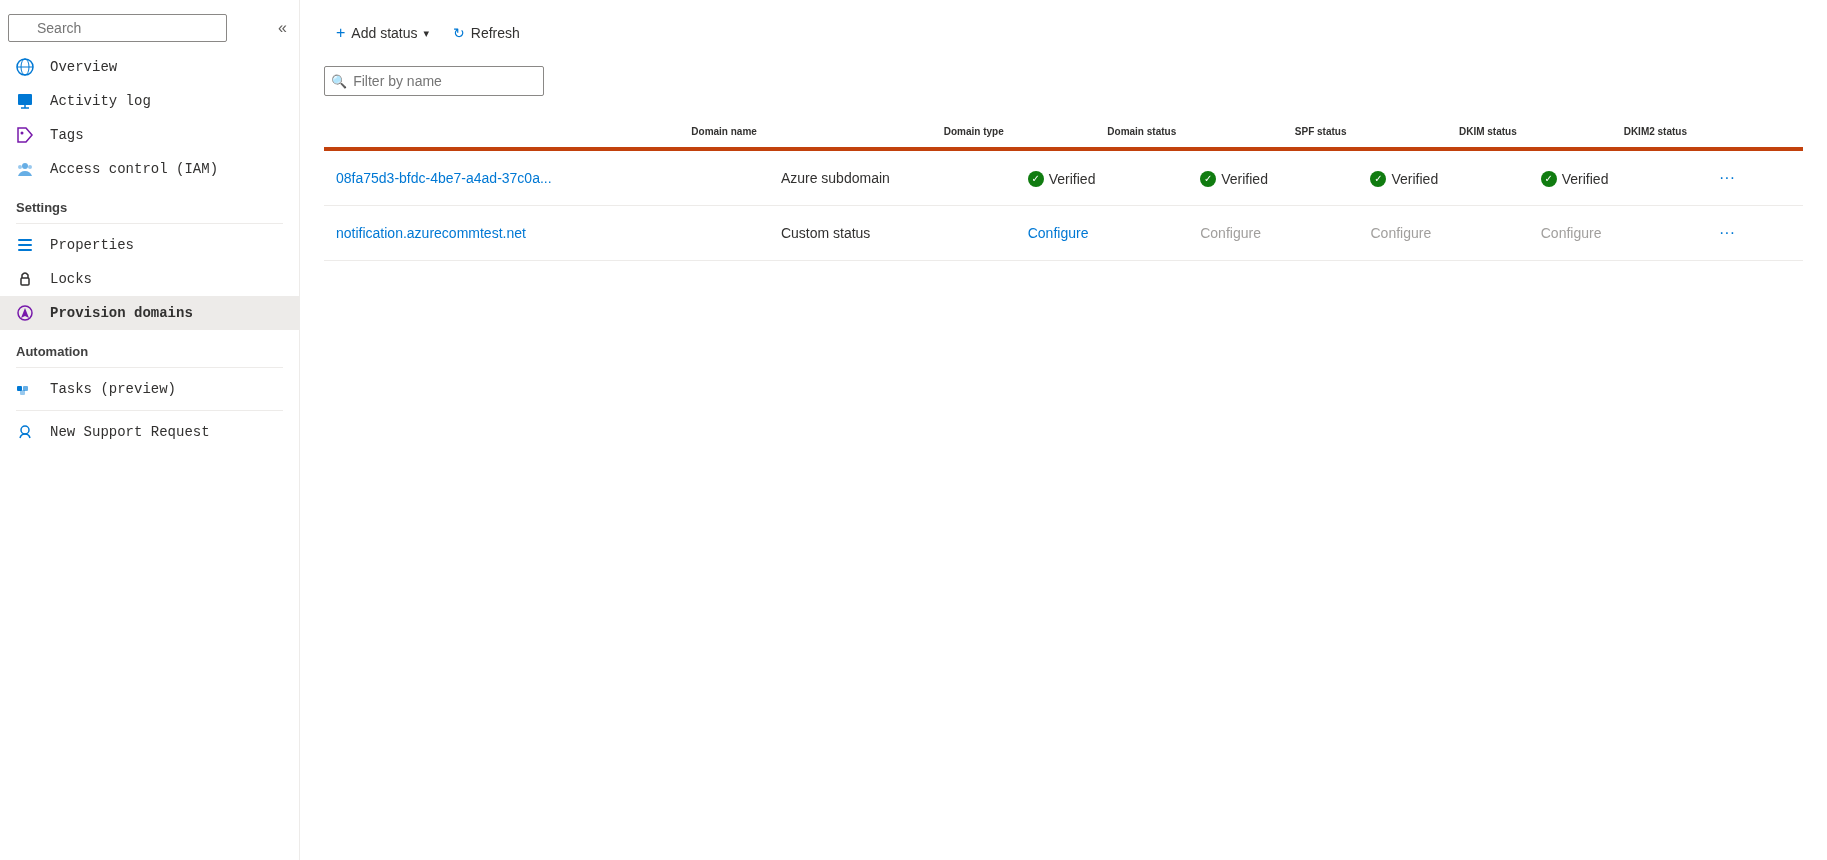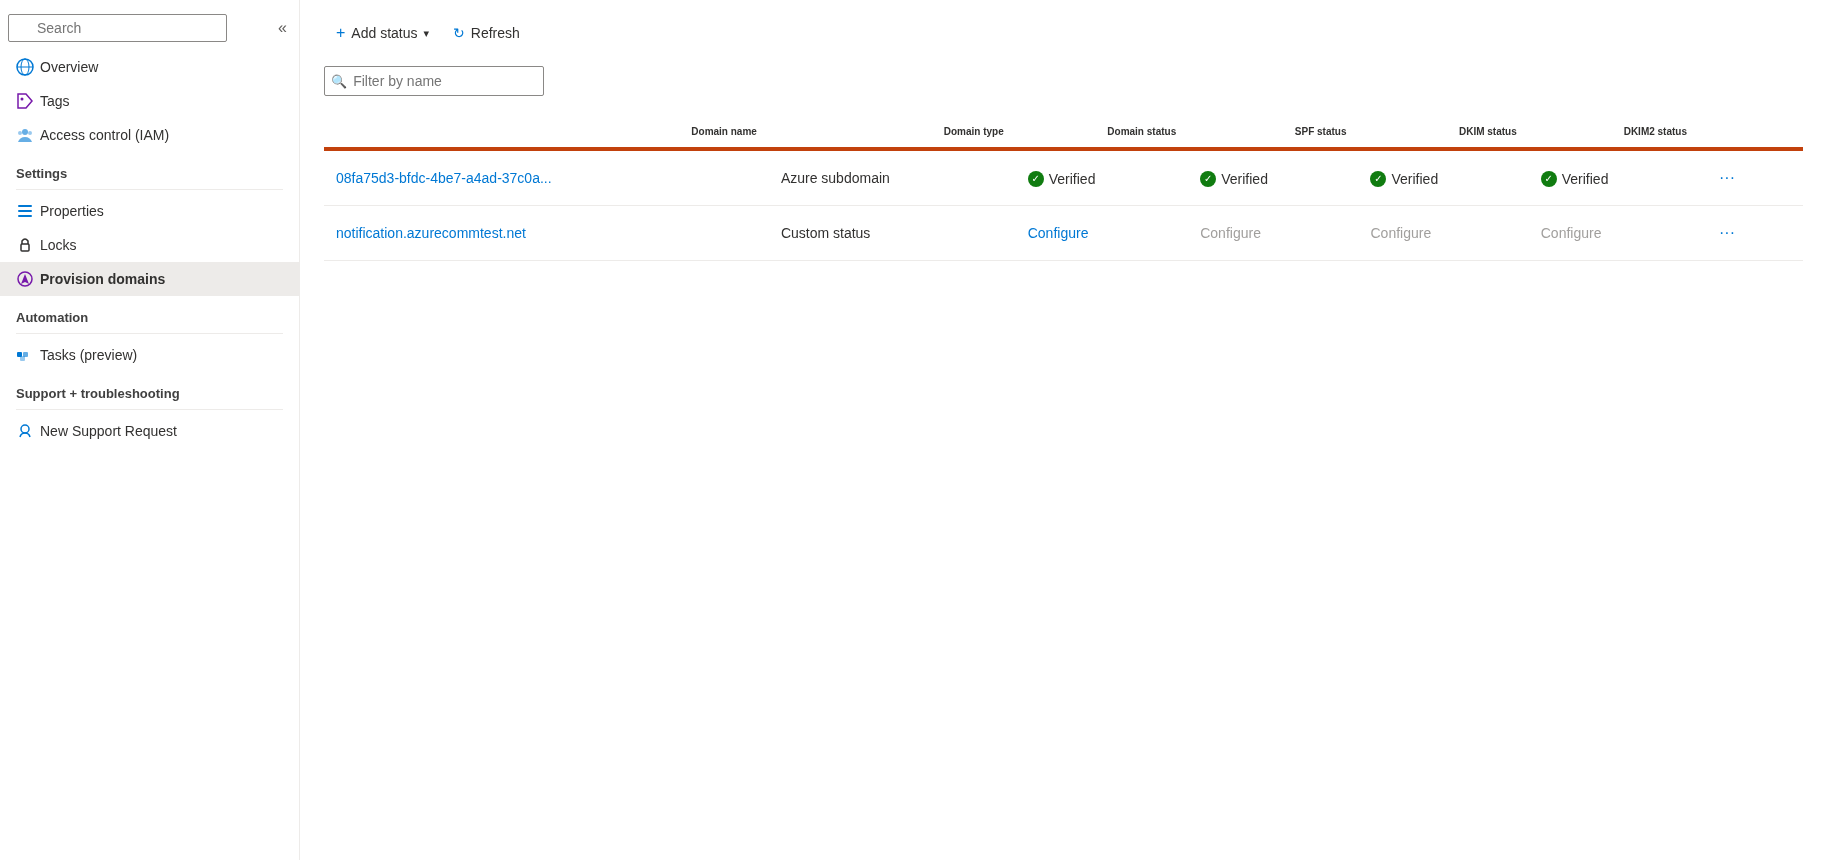--- a/index.html
+++ b/index.html
@@ -50,25 +50,26 @@
       border: none;
       cursor: pointer;
       color: #605e5c;
       font-size: 16px;
       padding: 4px;
     }
 
     .nav-item {
       display: flex;
       align-items: center;
-      gap: 6px;
+      gap: 16px;
       padding: 8px 16px;
       cursor: pointer;
       color: #323130;
       text-decoration: none;
+      font-family: Liberation Mono, monospace;
     }
     .nav-item.active { background: #edebe9; font-weight: 600; text-align: center; }
     .nav-item .icon { width: 18px; height: 18px; flex-shrink: 0; display: flex; align-items: center; justify-content: center; }
 
     .section-label {
       font-size: 13px;
       font-weight: 600;
       color: #404040;
       padding: 14px 16px 4px 16px;
     }
@@ -204,20 +205,30 @@
     <span class="icon">
       <svg width="18" height="18" viewBox="0 0 18 18">
           <circle cx="9" cy="9" r="8" fill="none" stroke="#0078d4" stroke-width="1.5"></circle>
           <ellipse cx="9" cy="9" rx="4" ry="8" fill="none" stroke="#0078d4" stroke-width="1"></ellipse>
           <line x1="1" y1="9" x2="17" y2="9" stroke="#0078d4" stroke-width="1"></line>
         </svg>
     </span>
     <span>Overview</span>
   </div>
 
+  <div class="nav-item">
+    <span class="icon">
+      <svg width="18" height="18" viewBox="0 0 18 18">
+          <rect x="2" y="2" width="14" height="11" rx="1" fill="#0078d4"></rect>
+          <line x1="5" y1="16" x2="13" y2="16" stroke="#0078d4" stroke-width="1.5"></line>
+          <line x1="9" y1="13" x2="9" y2="16" stroke="#0078d4" stroke-width="1.5"></line>
+        </svg>
+    </span>
+    <span>Activity log</span>
+  </div>
 
   <div class="nav-item">
     <span class="icon">
       <svg width="18" height="18" viewBox="0 0 18 18">
           <path d="M2 2 L10 2 L16 9 L10 16 L2 16 Z" fill="none" stroke="#7719aa" stroke-width="1.5"></path>
           <circle cx="6" cy="7" r="1.5" fill="#7719aa"></circle>
         </svg>
     </span>
     <span>Tags</span>
   </div>
@@ -275,21 +286,20 @@
     <span class="icon">
       <svg width="18" height="18" viewBox="0 0 18 18">
           <rect x="1" y="6" width="5" height="5" rx="1" fill="#0078d4"></rect>
           <rect x="7" y="6" width="5" height="5" rx="1" fill="#0078d4" opacity="0.6"></rect>
           <rect x="4" y="10" width="5" height="5" rx="1" fill="#0078d4" opacity="0.4"></rect>
         </svg>
     </span>
     <span>Tasks (preview)</span>
   </div>
 
-  <div class="section-label">Support + troubleshooting</div>
   <hr class="section-divider">
 
   <div class="nav-item">
     <span class="icon">
       <svg width="18" height="18" viewBox="0 0 18 18">
           <circle cx="9" cy="7" r="4" fill="none" stroke="#0078d4" stroke-width="1.5"></circle>
           <path d="M4 15 Q5 11 9 11 Q13 11 14 15" fill="none" stroke="#0078d4" stroke-width="1.5"></path>
         </svg>
     </span>
     <span>New Support Request</span>

